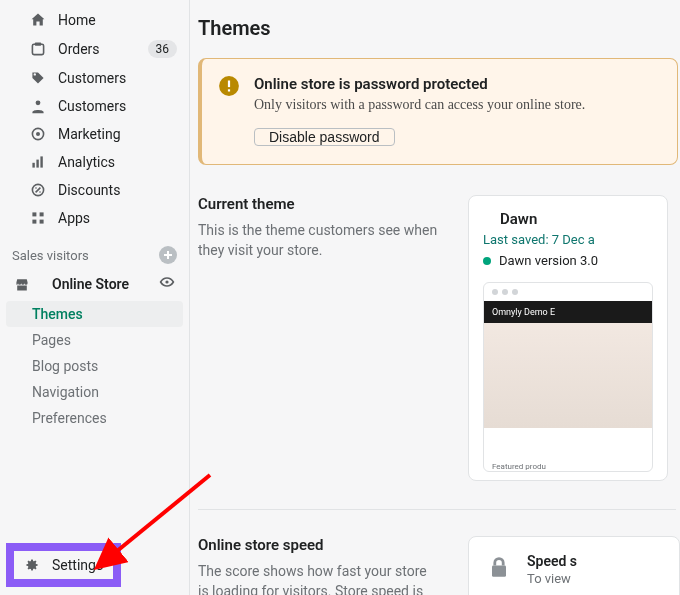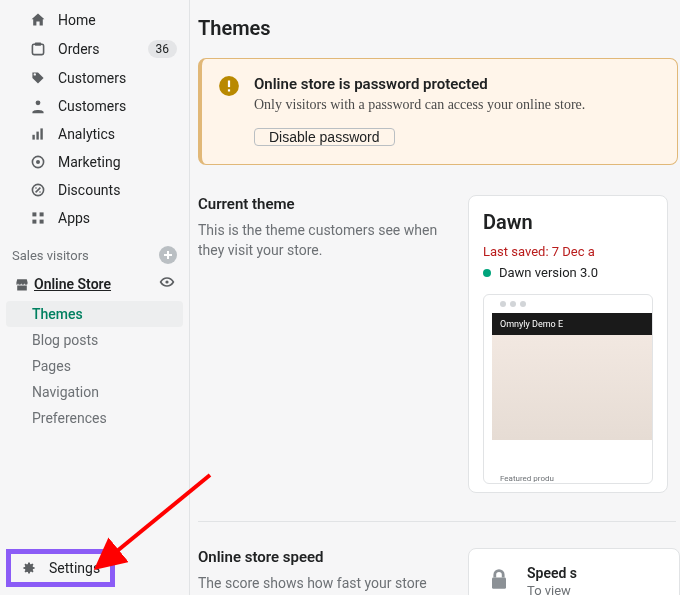--- a/index.html
+++ b/index.html
@@ -48,21 +48,21 @@
 }
 .section-header .plus {
   width: 18px; height: 18px; border-radius: 50%; background:#babfc3;
   display:flex; align-items:center; justify-content:center; color: #fff; font-size:13px; font-weight:bold;
 }
 .channel-item {
   display: flex; align-items: center; padding: 6px 12px; font-size: 14px;
   font-weight: 600;
 }
 .channel-item .icon { width:20px; flex:0 0 20px; display:flex; align-items:center; justify-content:center; }
-.channel-item .label { margin-left:2px; flex:1;text-decoration:underline; }
+.channel-item .label { margin-left:20px; flex:1; }
 .eye { width:18px; }
 .subnav { padding: 2px 0; }
 .sub-item {
   padding: 5px 12px 5px 32px;
   font-size: 14px;
   color: #6d7175;
   cursor: pointer;
 }
 .sub-item.active {
   background: #edeeef;
@@ -74,21 +74,21 @@
 }
 .settings-wrap {
   position: absolute;
   left: 6px;
   bottom: 8px;
 }
 .settings {
   display: flex; align-items: center;
   padding: 6px 10px;
   font-size: 14px;
-  border: 5px solid #8b5cf6;
+  border: 8px solid #8b5cf6;
   background: #fff0;
 }
 .settings .icon { width:20px; flex:0 0 20px; display:flex; align-items:center; }
 .settings .label { margin-left:8px; }
 
 .main {
   flex: 1;
   padding: 16px 0 0 0;
   overflow: hidden;
   position: relative;
@@ -124,33 +124,32 @@
 .cols { display:flex; margin-top: 30px; margin-left:4px; gap: 30px; }
 .col-l { width: 240px; }
 .col-l h3 { font-size: 15px; font-weight:600; margin-bottom: 8px; }
 .col-l p { font-size: 14px; color: #6d7175; line-height:1.4; }
 .col-r { flex:1; }
 .theme-card {
   background:#fff; border:1px solid #e1e3e5; border-radius:8px;
   padding: 14px 14px 8px 14px;
   width: 200px;
 }
-.theme-card h4 { font-size:20px; font-weight:600; }
-.theme-card .sub { font-size:13px; color:#b91c1c; margin-top:10px; }
+.theme-card h4 { font-size:15px; font-weight:600;margin-left:17px; }
+.theme-card .sub { font-size:13px; color:#0f766e; margin-top:4px; }
 .theme-card .ver { font-size:13px; color:#202223; margin-top:6px; display:flex; align-items:center; gap:8px;}
 .dot { width:8px; height:8px; border-radius:50%; background:#00a47c; display:inline-block; }
 .preview {
   margin-top: 14px;
   border:1px solid #e1e3e5;
   border-radius:6px;
   overflow:hidden;
   height: 190px;
   position: relative;
   background:#fff;
-  padding-left:8px;
 }
 .preview .dots { padding:6px 8px; display:flex; gap:4px; }
 .preview .dots span { width:6px; height:6px; border-radius:50%; background:#d2d5d8; display:block; }
 .preview .bar { background:#1a1a1a; color:#fff; font-size:9px; padding:6px 8px; }
 .preview .hero { height:105px; background:linear-gradient(#f2e8e1, #e6dcd4); }
 .preview .foot { padding:6px 8px; font-size:8px; color:#6d7175;margin-top:28px; }
 
 .divider { border:0; border-top:1px solid #e1e3e5; margin: 28px 4px 26px 4px; }
 
 .speed-row { display:flex; margin-left:4px; gap:30px; }
@@ -208,35 +207,35 @@
             <svg width="16" height="16" viewBox="0 0 20 20">
               <circle cx="10" cy="6" r="3" fill="#5c5f62"></circle>
               <path fill="#5c5f62" d="M3 18c0-4 14-4 14 0v1H3v-1z"></path>
             </svg>
           </span>
         <span class="label">Customers</span>
       </div>
       <div class="nav-item">
         <span class="icon">
             <svg width="16" height="16" viewBox="0 0 20 20">
+              <circle cx="10" cy="10" r="7" fill="none" stroke="#5c5f62" stroke-width="2"></circle>
+              <circle cx="10" cy="10" r="2.5" fill="#5c5f62"></circle>
+            </svg>
+          </span>
+        <span class="label">Marketing</span>
+      </div>
+      <div class="nav-item">
+        <span class="icon">
+            <svg width="16" height="16" viewBox="0 0 20 20">
               <rect x="3" y="11" width="3" height="6" fill="#5c5f62"></rect>
               <rect x="8" y="7" width="3" height="10" fill="#5c5f62"></rect>
               <rect x="13" y="3" width="3" height="14" fill="#5c5f62"></rect>
             </svg>
           </span>
         <span class="label">Analytics</span>
-      </div>
-      <div class="nav-item">
-        <span class="icon">
-            <svg width="16" height="16" viewBox="0 0 20 20">
-              <circle cx="10" cy="10" r="7" fill="none" stroke="#5c5f62" stroke-width="2"></circle>
-              <circle cx="10" cy="10" r="2.5" fill="#5c5f62"></circle>
-            </svg>
-          </span>
-        <span class="label">Marketing</span>
       </div>
       <div class="nav-item">
         <span class="icon">
             <svg width="16" height="16" viewBox="0 0 20 20">
               <circle cx="10" cy="10" r="7" fill="none" stroke="#5c5f62" stroke-width="2"></circle>
               <path stroke="#5c5f62" stroke-width="2" d="M7 13l6-6"></path>
               <circle cx="7.5" cy="7.5" r="1" fill="#5c5f62"></circle>
               <circle cx="12.5" cy="12.5" r="1" fill="#5c5f62"></circle>
             </svg>
           </span>
@@ -270,22 +269,22 @@
           </svg>
         </span>
       <span class="label">Online Store</span>
       <span class="eye"><svg width="16" height="16" viewBox="0 0 20 20">
             <path fill="none" stroke="#5c5f62" stroke-width="2" d="M2 10s3-5 8-5 8 5 8 5-3 5-8 5-8-5-8-5z"></path>
             <circle cx="10" cy="10" r="2" fill="#5c5f62"></circle>
           </svg></span>
     </div>
     <div class="subnav">
       <div class="sub-item active"><span>Themes</span></div>
+      <div class="sub-item"><span>Pages</span></div>
       <div class="sub-item"><span>Blog posts</span></div>
-      <div class="sub-item"><span>Pages</span></div>
       <div class="sub-item"><span>Navigation</span></div>
       <div class="sub-item"><span>Preferences</span></div>
     </div>
 
     <div class="settings-wrap">
       <div class="settings">
         <span class="icon">
             <svg width="16" height="16" viewBox="0 0 20 20">
               <path fill="#5c5f62" d="M10 6.5A3.5 3.5 0 1010 13.5 3.5 3.5 0 0010 6.5zM17 11v-2l-2-.4a5 5 0 00-.5-1.2l1.1-1.7-1.4-1.4-1.7 1.1A5 5 0 0011.4 5L11 3H9l-.4 2a5 5 0 00-1.2.5L5.7 4.4 4.3 5.8l1.1 1.7A5 5 0 005 8.6L3 9v2l2 .4c.1.4.3.8.5 1.2l-1.1 1.7 1.4 1.4 1.7-1.1c.4.2.8.4 1.2.5L9 17h2l.4-2c.4-.1.8-.3 1.2-.5l1.7 1.1 1.4-1.4-1.1-1.7c.2-.4.4-.8.5-1.2L17 11z"></path>
             </svg>

